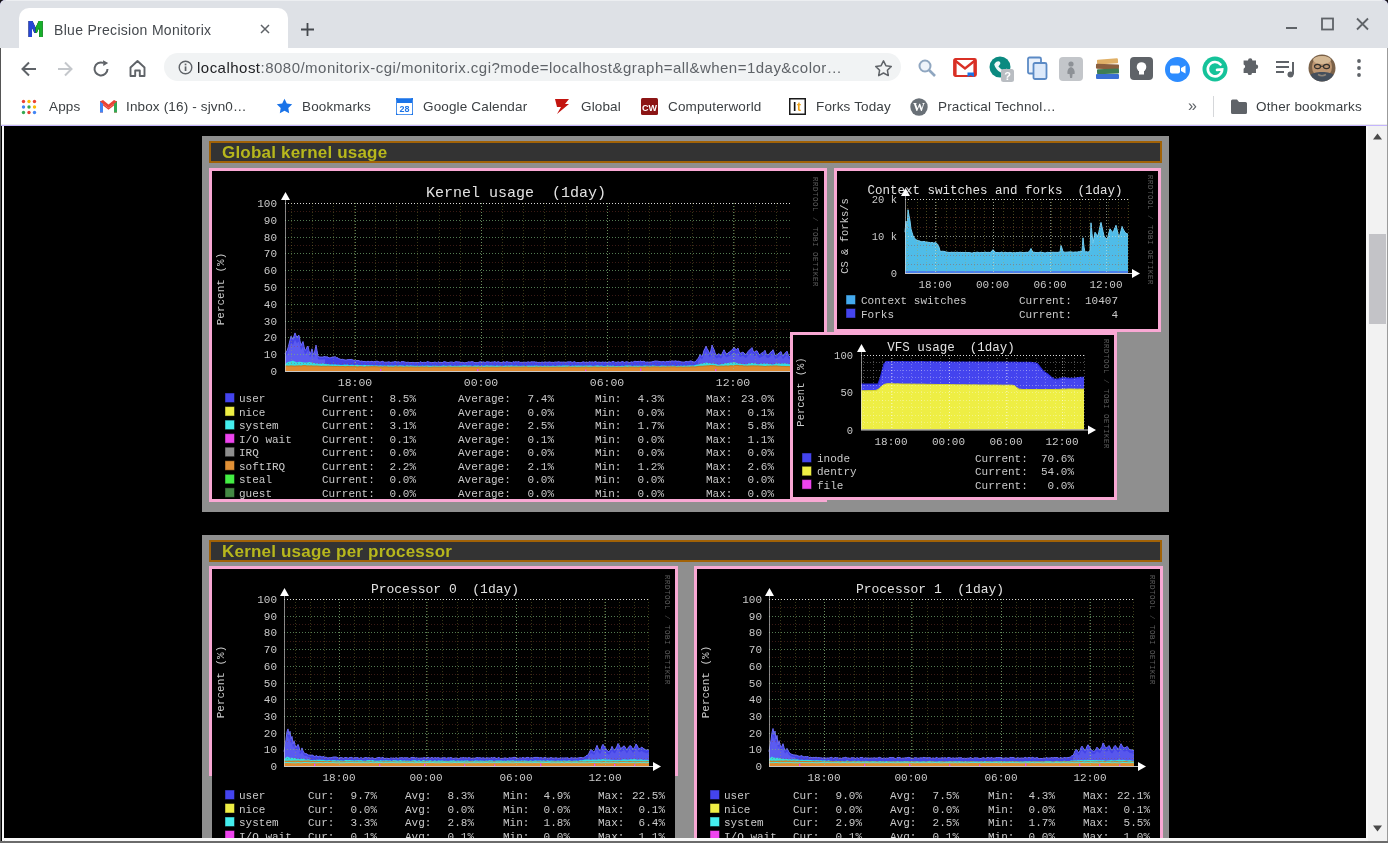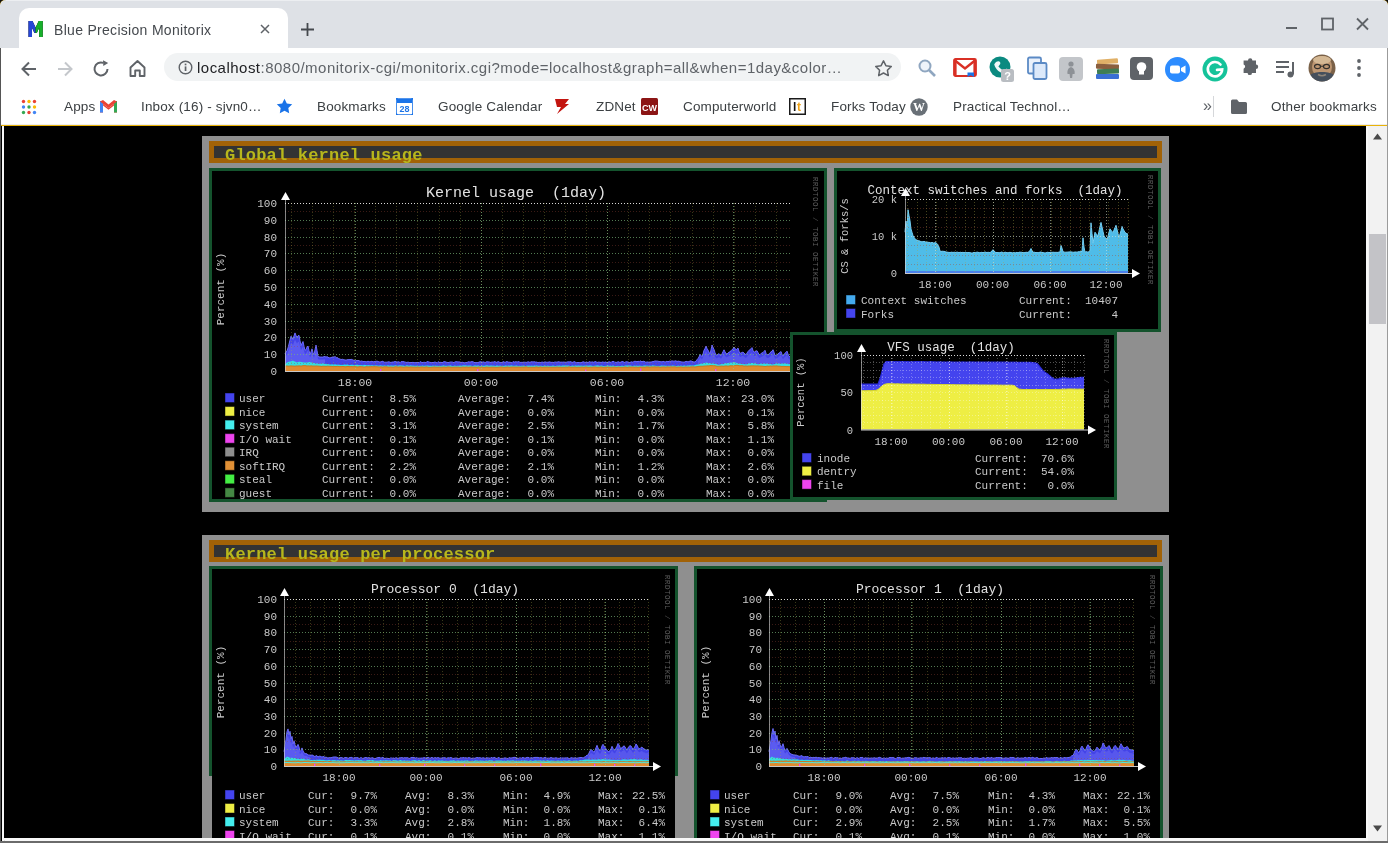--- a/index.html
+++ b/index.html
@@ -1,32 +1,32 @@
 <!DOCTYPE html>
 <html><head><meta charset="utf-8"><title>Blue Precision Monitorix</title>
 <style>
 * { margin:0; padding:0; box-sizing:border-box; }
 html,body { width:1388px; height:843px; overflow:hidden; background:#111; }
 body { font-family:"Liberation Sans", sans-serif; position:relative; }
-#win { position:absolute; inset:0; border-radius:5px 5px 0 0; overflow:hidden; background:#eab308; }
+#win { position:absolute; inset:0; border-radius:5px 5px 0 0; overflow:hidden; background:#c4b5fd; }
 .abs { position:absolute; }
 #tabstrip { left:0; top:0; width:1388px; height:48px; background:#dee1e6; border-radius:5px 5px 0 0; }
 #tab { left:19px; top:8px; width:269px; height:40px; background:#fff; border-radius:10px 10px 0 0; }
 #tabtitle { left:54px; top:22px; width:180px; font-size:14px; letter-spacing:0.3px; color:#45494e; white-space:nowrap; }
 #toolbar { left:0; top:48px; width:1388px; height:42px; background:#fff; }
 #omnibox { left:164px; top:53px; width:737px; height:28px; background:#f1f3f4; border-radius:14px; }
 #urltext { left:197px; top:59px; font-size:15px; color:#202124; white-space:nowrap; letter-spacing:0.48px; }
 #urltext .g { color:#5f6368; }
 #bookbar { left:0; top:90px; width:1388px; height:35px; background:#fff; border-bottom:1px solid #ececec; }
-.bk { position:absolute; top:99px; font-size:13.5px; letter-spacing:0.15px; color:#3c4043; white-space:nowrap;margin-left:15px; }
+.bk { position:absolute; top:99px; font-size:13.5px; letter-spacing:0.15px; color:#3c4043; white-space:nowrap; }
 #content { left:0; top:126px; width:1388px; height:717px; background:#000; }
 .frame { position:absolute; background:#8f8f8f; }
-.hdr { position:absolute; background:#333333; border:5px solid #a16207;font-family:Liberation Mono, monospace; }
+.hdr { position:absolute; background:#333333; border:2px solid #a16207; }
 .hdr span { position:absolute; left:11px; top:0px; font-size:17px; font-weight:bold; color:#b7b71c; letter-spacing:0.2px; }
-.panel { position:absolute; background:#000; border:3px solid #14532d; }
+.panel { position:absolute; background:#000; border:3px solid #f9a8d4; }
 .panel svg { display:block; }
 #sbar { left:1368px; top:126px; width:19px; height:716px; background:#f2f2f2; }
 #sthumb { left:1369px; top:234px; width:17px; height:90px; background:#c3c3c7; }
 .wline { position:absolute; background:#f8f8f8; }
 svg { display:block; }
 </style></head><body>
 <div id="win">
 <div id="tabstrip" class="abs"></div>
     <div class="abs" style="left:6px;top:0;width:1376px;height:1px;background:#eceef1"></div>
 <div id="tab" class="abs"></div>
@@ -183,21 +183,21 @@
 <div class="bk" style="left:302px">Bookmarks</div>
 <svg class="abs" style="left:396px;top:98px" width="17" height="17" viewBox="0 0 17 17">
 <rect width="17" height="17" rx="2" fill="#fff" stroke="#1a73e8" stroke-width="1.6"></rect>
 <rect x="1" y="1" width="15" height="4" fill="#1a73e8"></rect>
 <text x="8.5" y="13.8" text-anchor="middle" font-size="9" font-weight="bold" fill="#1a73e8" font-family="Liberation Sans,sans-serif">28</text>
     </svg>
 <div class="bk" style="left:423px">Google Calendar</div>
 <svg class="abs" style="left:553px;top:99px" width="18" height="15" viewBox="0 0 18 15">
 <path d="M2,0 h14 l-4,5 h4 l-12,10 4,-7 h-4 Z" fill="#c3140f"></path>
     </svg>
-<div class="bk" style="left:581px">ZDNet</div>
+<div class="bk" style="left:581px">Global</div>
 <svg class="abs" style="left:641px;top:98px" width="17" height="17" viewBox="0 0 17 17">
 <rect width="17" height="17" rx="1.5" fill="#8c1515"></rect>
 <text x="8.5" y="12.5" text-anchor="middle" font-size="9" font-weight="bold" fill="#fff" font-family="Liberation Sans,sans-serif">CW</text>
     </svg>
 <div class="bk" style="left:668px">Computerworld</div>
 <svg class="abs" style="left:789px;top:98px" width="17" height="17" viewBox="0 0 17 17">
 <rect x="0.75" y="0.75" width="15.5" height="15.5" fill="#fff" stroke="#1a1a1a" stroke-width="1.5"></rect>
 <text x="4" y="13" font-size="12" font-weight="bold" fill="#111" font-family="Liberation Sans,sans-serif">l</text>
 <text x="8" y="13" font-size="12" font-weight="bold" fill="#f0a417" font-family="Liberation Sans,sans-serif">t</text>
     </svg>

